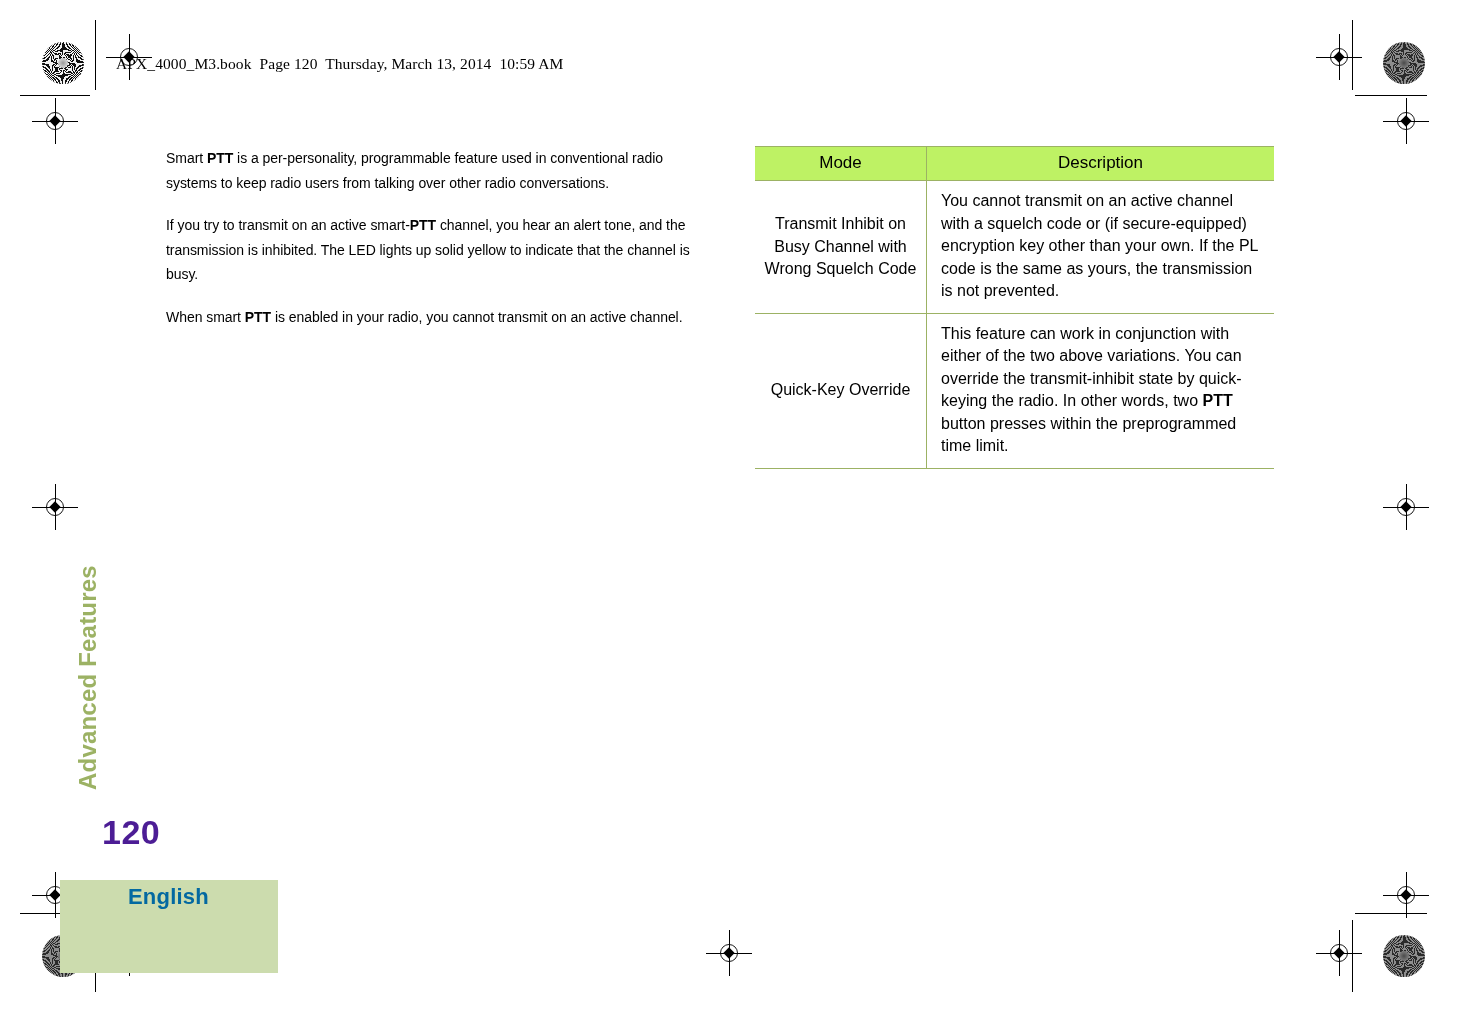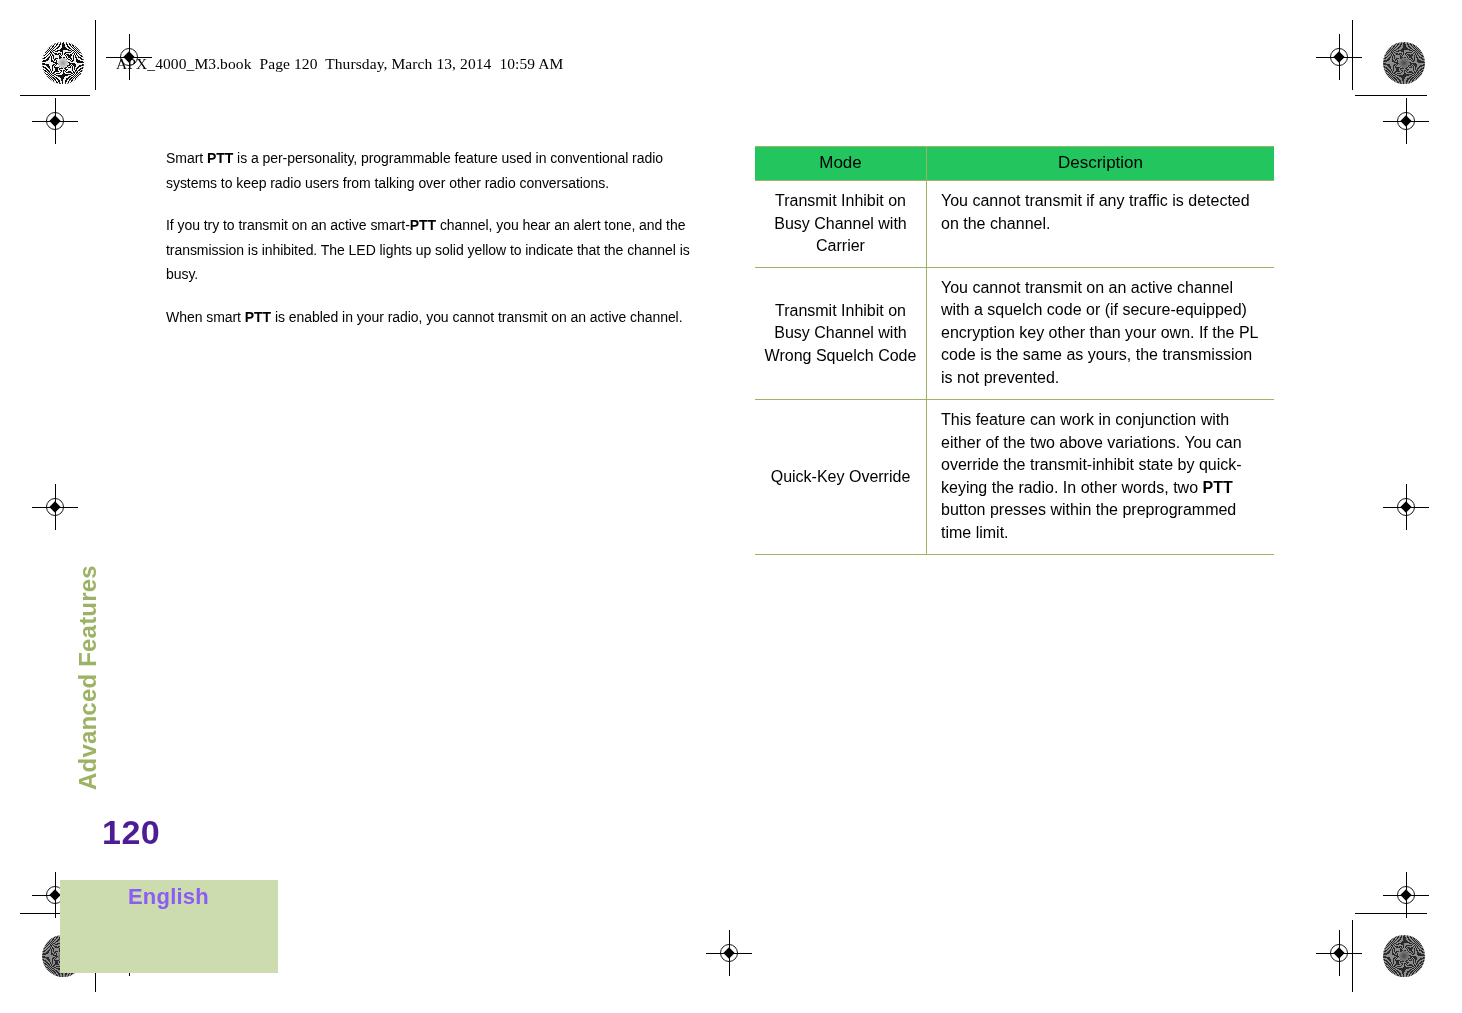--- a/index.html
+++ b/index.html
@@ -127,21 +127,21 @@
     width: 218px;
     height: 93px;
     background: #ccdcae;
   }
   .lang-label {
     position: absolute;
     left: 128px;
     top: 884px;
     font-size: 22px;
     font-weight: bold;
-    color: #8b5cf6;
+    color: #0369a1;
     letter-spacing: 0.2px;
   }
 
   
   .col-left {
     position: absolute;
     left: 166px;
     top: 146px;
     width: 530px;
   }
@@ -194,21 +194,21 @@
     margin-left: 7px;
     table-layout: fixed;
   }
   .spec-table th,
   .spec-table td {
     border-top: 1.2px solid #9cb264;
     border-bottom: 1.2px solid #9cb264;
     padding: 0;
   }
   .spec-table th {
-    background: #22c55e;
+    background: #bef264;
     font-size: 17px;
     font-weight: normal;
     text-align: center;
     padding: 6px 4px 7px 4px;
     color: #000;
   }
   .spec-table th.col-mode { width: 163px; }
   .spec-table td.mode-cell {
     width: 163px;
     text-align: center;
@@ -334,24 +334,20 @@
 <div class="col-right">
 
   <table class="spec-table">
     <thead>
       <tr>
         <th class="col-mode">Mode</th>
         <th>Description</th>
       </tr>
     </thead>
     <tbody>
-      <tr>
-        <td class="mode-cell">Transmit Inhibit on Busy Channel with Carrier</td>
-        <td class="desc-cell"><span>You cannot transmit if any traffic is detected on the channel.</span></td>
-      </tr>
       <tr>
         <td class="mode-cell">Transmit Inhibit on Busy Channel with Wrong Squelch Code</td>
         <td class="desc-cell"><span>You cannot transmit on an active channel with a squelch code or (if secure-equipped) encryption key other than your own. If the PL code is the same as yours, the transmission is not prevented.</span></td>
       </tr>
       <tr>
         <td class="mode-cell">Quick-Key Override</td>
         <td class="desc-cell"><span>This feature can work in conjunction with either of the two above variations. You can override the transmit-inhibit state by quick-keying the radio. In other words, two </span><b>PTT</b><span> button presses within the preprogrammed time limit.</span></td>
       </tr>
     </tbody>
   </table>

